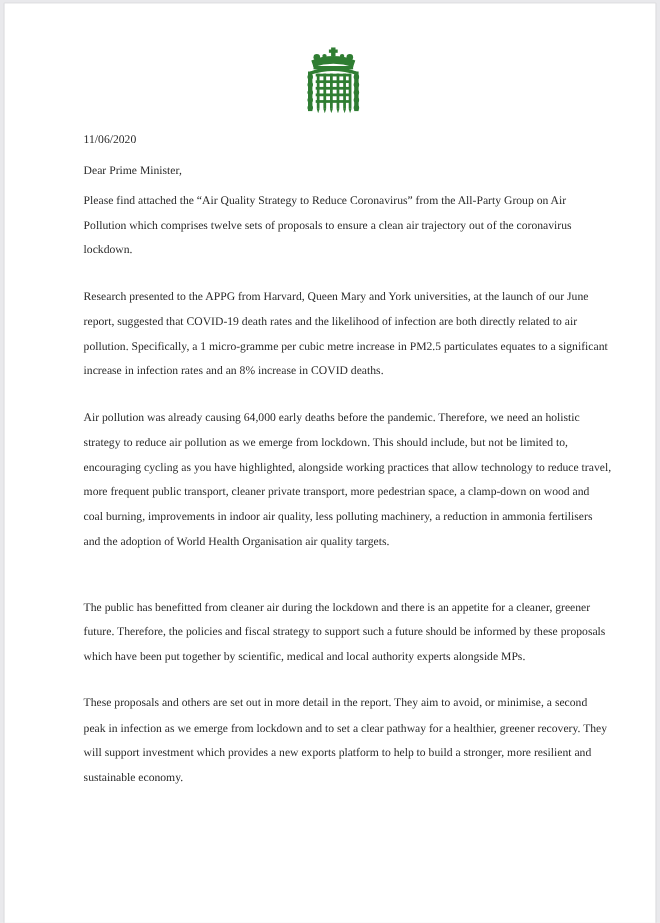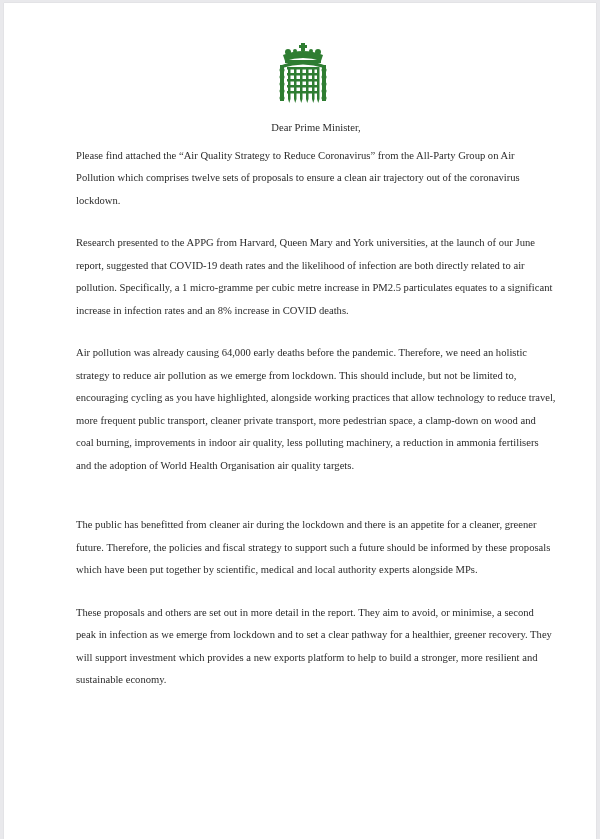--- a/index.html
+++ b/index.html
@@ -37,21 +37,20 @@
       width: 480px;
       color: #2a2a2a;
       font-size: 10.6px;
       line-height: 22.5px;
     }
     .date {
       margin: 0 0 5px 0;
     }
     .salutation {
       margin: 0 0 5px 0;
-      text-align: center;
     }
     .para {
       margin: 1px 0 20px 0;
     }
     .para.extra-gap {
       margin-bottom: 37px;
     }
   </style>
 </head>
 <body>
@@ -100,20 +99,21 @@
       <path d="M14 56 L15.25 60 L16.5 56 Z"></path>
       <path d="M20 56 L21.25 60 L22.5 56 Z"></path>
       <path d="M26 56 L27.25 60 L28.5 56 Z"></path>
       <path d="M32 56 L33.25 60 L34.5 56 Z"></path>
       <path d="M38 56 L39.25 60 L40.5 56 Z"></path>
       <path d="M43 56 L44.25 60 L45.5 56 Z"></path>
     </g>
   </svg>
 
   <div class="content">
+    <p class="date">11/06/2020</p>
     <p class="salutation">Dear Prime Minister,</p>
     <p class="para">Please find attached the “Air Quality Strategy to Reduce Coronavirus” from the All-Party Group on Air Pollution which comprises twelve sets of proposals to ensure a clean air trajectory out of the coronavirus lockdown.</p>
     <p class="para">Research presented to the APPG from Harvard, Queen Mary and York universities, at the launch of our June report, suggested that COVID-19 death rates and the likelihood of infection are both directly related to air pollution. Specifically, a 1 micro-gramme per cubic metre increase in PM2.5 particulates equates to a significant increase in infection rates and an 8% increase in COVID deaths.</p>
     <p class="para extra-gap">Air pollution was already causing 64,000 early deaths before the pandemic. Therefore, we need an holistic strategy to reduce air pollution as we emerge from lockdown. This should include, but not be limited to, encouraging cycling as you have highlighted, alongside working practices that allow technology to reduce travel, more frequent public transport, cleaner private transport, more pedestrian space, a clamp-down on wood and coal burning, improvements in indoor air quality, less polluting machinery, a reduction in ammonia fertilisers and the adoption of World Health Organisation air quality targets.</p>
     <p class="para">The public has benefitted from cleaner air during the lockdown and there is an appetite for a cleaner, greener future. Therefore, the policies and fiscal strategy to support such a future should be informed by these proposals which have been put together by scientific, medical and local authority experts alongside MPs.</p>
     <p class="para">These proposals and others are set out in more detail in the report. They aim to avoid, or minimise, a second peak in infection as we emerge from lockdown and to set a clear pathway for a healthier, greener recovery. They will support investment which provides a new exports platform to help to build a stronger, more resilient and sustainable economy.</p>
   </div>
 
 </div>
 

